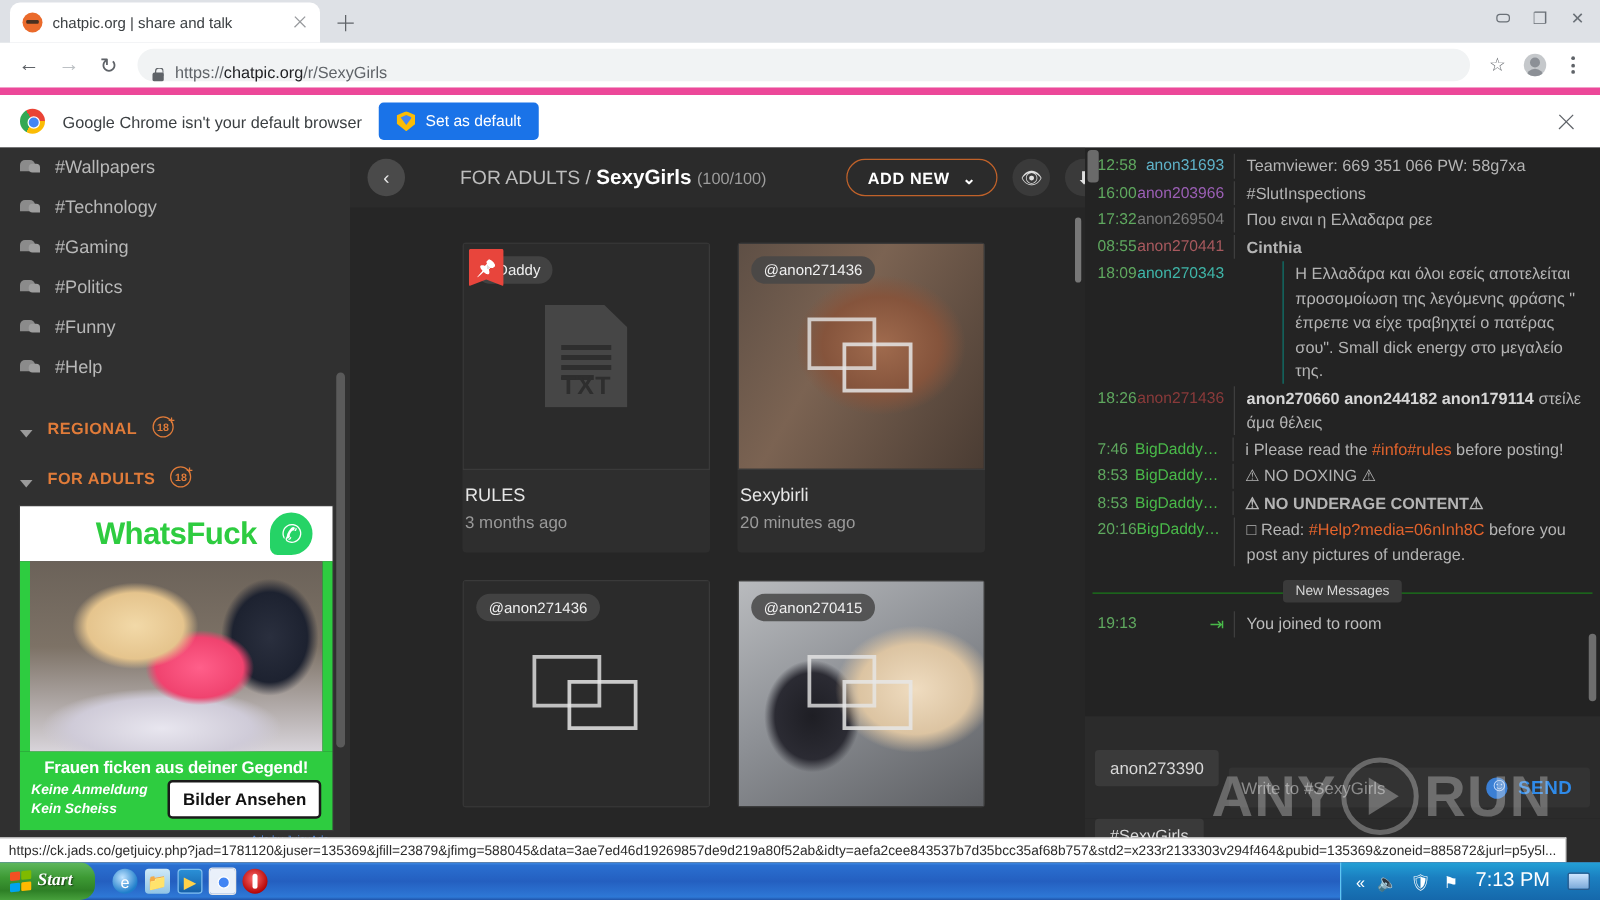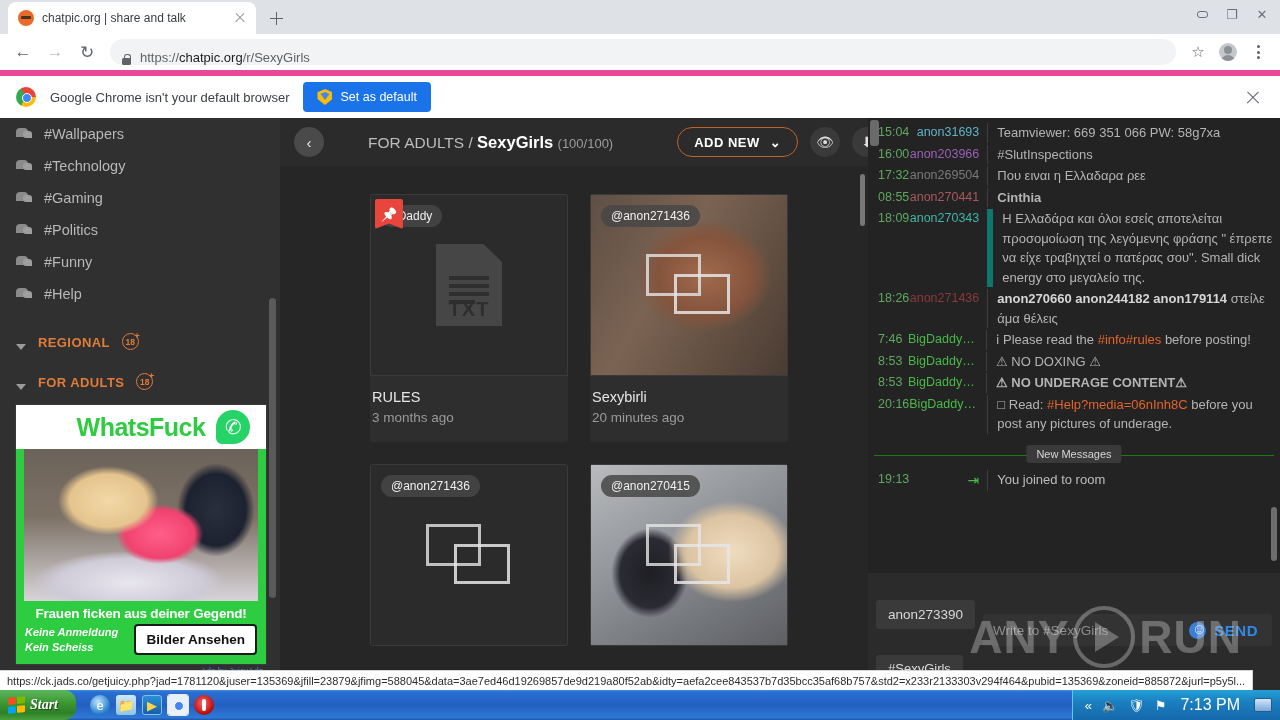--- a/index.html
+++ b/index.html
@@ -230,21 +230,21 @@
   .card-title { font-size: 14.5px; color: #e6e6e6; line-height: 1.45; }
   .card-time { font-size: 13.5px; color: #9a9a9a; line-height: 1.5; }
 
   
   .chat { width: 412px; flex: 0 0 412px; background: #232323; position: relative; display: flex; flex-direction: column; }
   .chat-log { flex: 1 1 auto; overflow: hidden; padding: 4px 0 0 0; position: relative; }
   .msg { display: flex; font-size: 13px; line-height: 1.5; padding: 1px 6px 1px 6px; }
   .msg .t { color: #5fa85f; flex: 0 0 34px; text-align: left; padding-left: 4px; font-size: 12.5px; }
   .msg .who { flex: 0 0 78px; text-align: right; padding-right: 8px; overflow: hidden; text-overflow: ellipsis; white-space: nowrap; font-size: 12.5px; }
   .msg .body { flex: 1 1 auto; padding-left: 9px; border-left: 1px solid #3e3e3e; color: #b4b4b4; word-wrap: break-word; }
-  .msg .body.tall { border-left: 6px solid #0f766e; }
+  .msg .body.tall { border-left: 1px solid #0f766e; margin-left: 39px; }
   .megaphone { color: #2fa82f; font-size: 11px; margin-left: 3px; }
   .hl-orange { color: #e2632c; }
   .hl-white { color: #ededed; font-weight: bold; }
   .hl-green { color: #49b949; }
   .hl-greenb { color: #49b949; font-weight: bold; }
   .hl-bold { font-weight: bold; color: #d6d6d6; }
 
   .newmsg-divider { position: relative; height: 22px; margin: 10px 6px 2px 6px; }
   .newmsg-divider:before { content: ""; position: absolute; left: 0; right: 0; top: 10px; height: 1px; background: #1a7a1a; }
   .newmsg-divider span {
@@ -516,21 +516,21 @@
         </div>
 
       </div>
     </div>
 
     <div class="chat">
       <div class="chat-log">
         <div class="chat-scroll-top"></div>
 
         <div class="msg">
-          <span class="t">15:04</span>
+          <span class="t">12:58</span>
           <span class="who" style="color:#5fb2c8">anon31693</span>
           <span class="body">Teamviewer: 669 351 066 PW: 58g7xa</span>
         </div>
 
         <div class="msg">
           <span class="t">16:00</span>
           <span class="who" style="color:#9b5fb5">anon203966</span>
           <span class="body hl-orange">#SlutInspections</span>
         </div>
 

